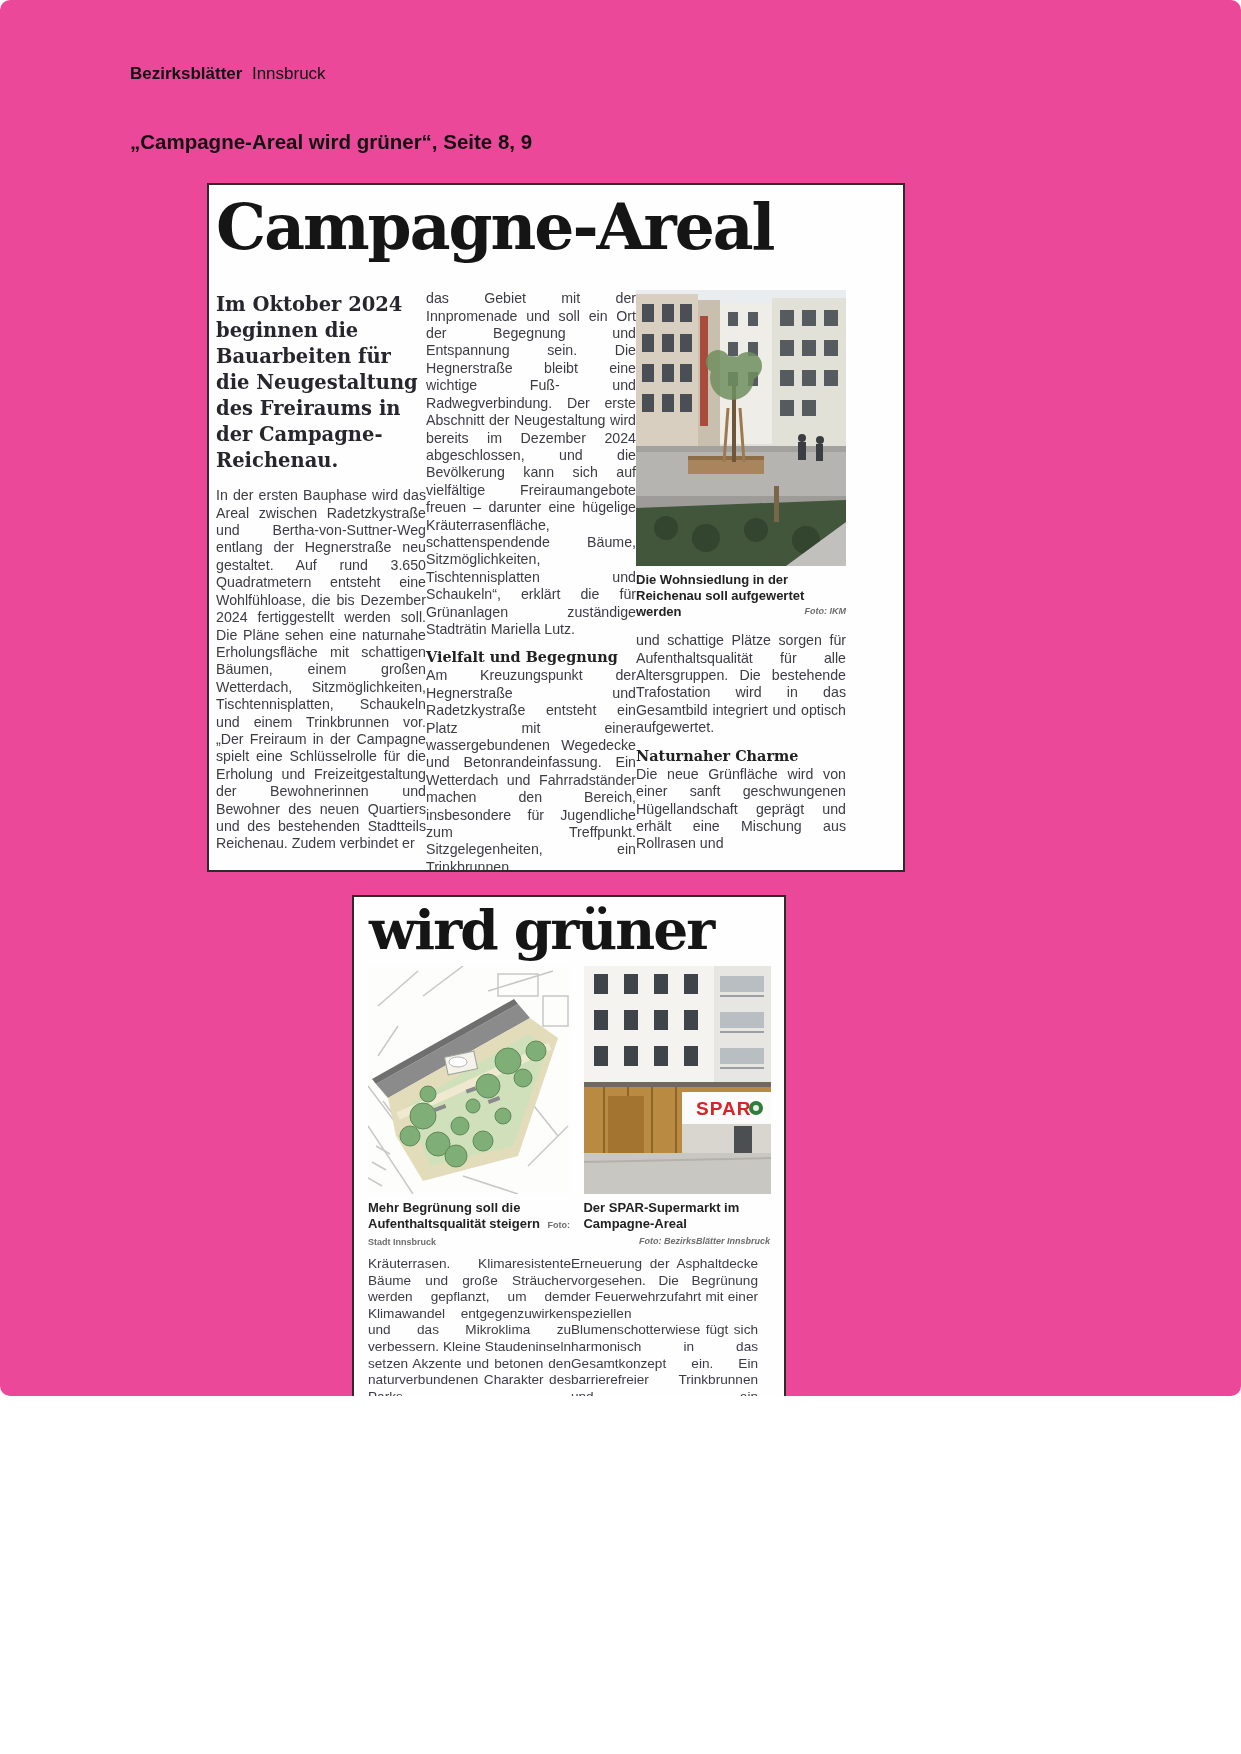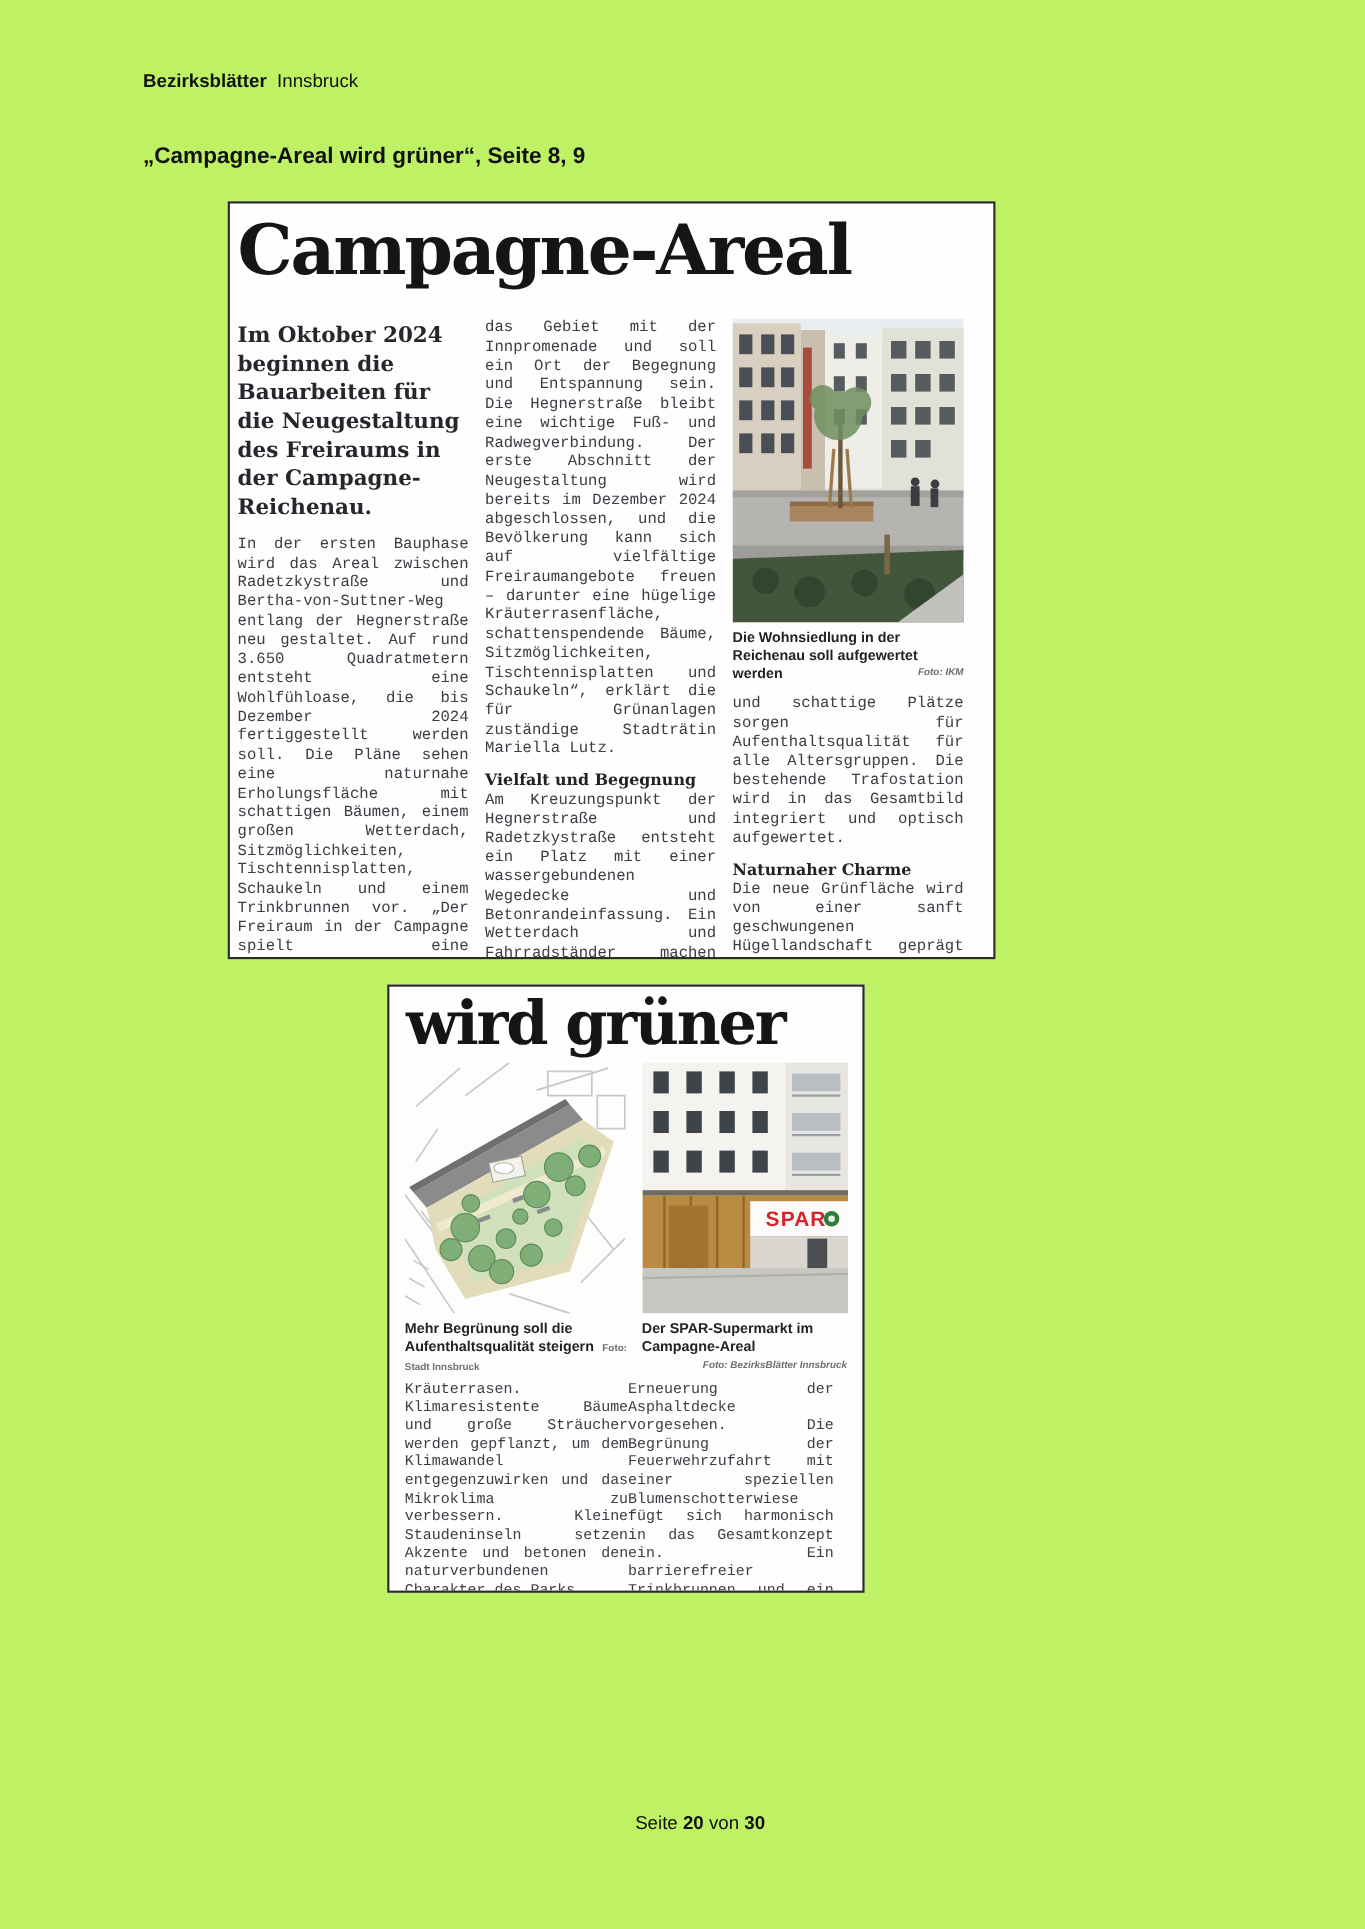--- a/index.html
+++ b/index.html
@@ -1,40 +1,40 @@
 <!DOCTYPE html>
 <html lang="de"><head>
 <meta charset="utf-8">
 <style>
   html,body{margin:0;padding:0;background:#ffffff;}
-  .page{position:relative;width:1241px;height:1754px;background:#bef264;
-        font-family:"Liberation Sans",sans-serif;color:#1a1a1a;overflow:hidden;}
+  .page{position:relative;width:1241px;height:1396px;background:#ec4899;
+        font-family:"Liberation Sans",sans-serif;color:#1a1a1a;overflow:hidden;border-radius:10px;}
 
   
   .doc-header{position:absolute;left:130px;top:64px;font-size:17px;color:#111;}
   .doc-header .brand{font-weight:bold;}
   .doc-title{position:absolute;left:130px;top:130px;font-size:20.5px;font-weight:bold;color:#111;text-align:right;}
 
   
   .clip{position:absolute;background:#fefefe;border:2px solid #2b2b2b;box-sizing:border-box;overflow:hidden;}
   .clip1{left:207px;top:183px;width:698px;height:689px;padding:8px 17px 10px 7px;}
   .clip2{left:352px;top:895px;width:434px;height:553px;padding:5px 14px 8px 14px;}
 
   .headline{font-family:"DejaVu Serif",serif;font-weight:bold;color:#151515;
             letter-spacing:-2px;line-height:1.02;white-space:nowrap;}
   .clip1 .headline{font-size:63px;margin:2px 0 14px 0;}
   .clip2 .headline{font-size:55px;margin:0 0 8px 1px;}
 
-  .cols{display:flex;gap:15px;margin-top:31px;}
+  .cols{display:flex;margin-top:31px;}
   .col{box-sizing:border-box;}
   .clip1 .col{width:210px;}
 
   .lead{font-family:"DejaVu Serif",serif;font-weight:bold;font-size:19.5px;line-height:26px;
         color:#26262c;margin:2px 0 13px 0;}
-  .body-txt{font-family:Liberation Mono, monospace;font-size:14.2px;line-height:17.4px;color:#3c3c44;
+  .body-txt{font-family:Liberation Sans, sans-serif;font-size:14.2px;line-height:17.4px;color:#3c3c44;
             text-align:justify;hyphens:auto;-webkit-hyphens:auto;margin:0;}
   .subhead{font-family:"DejaVu Serif",serif;font-weight:bold;font-size:14.4px;color:#222;
            margin:10px 0 2px 0;}
   .clip2 .body-txt{font-size:13.6px;line-height:16.6px;}
 
   .caption{font-weight:bold;font-size:13px;line-height:16px;color:#222;margin-top:6px;position:relative;}
   .credit{font-weight:bold;font-size:9px;color:#6e6e6e;letter-spacing:0;}
   .credit.inline{margin-left:4px;}
   .caption .credit.right{position:absolute;right:0;bottom:1px;font-style:italic;}
 

